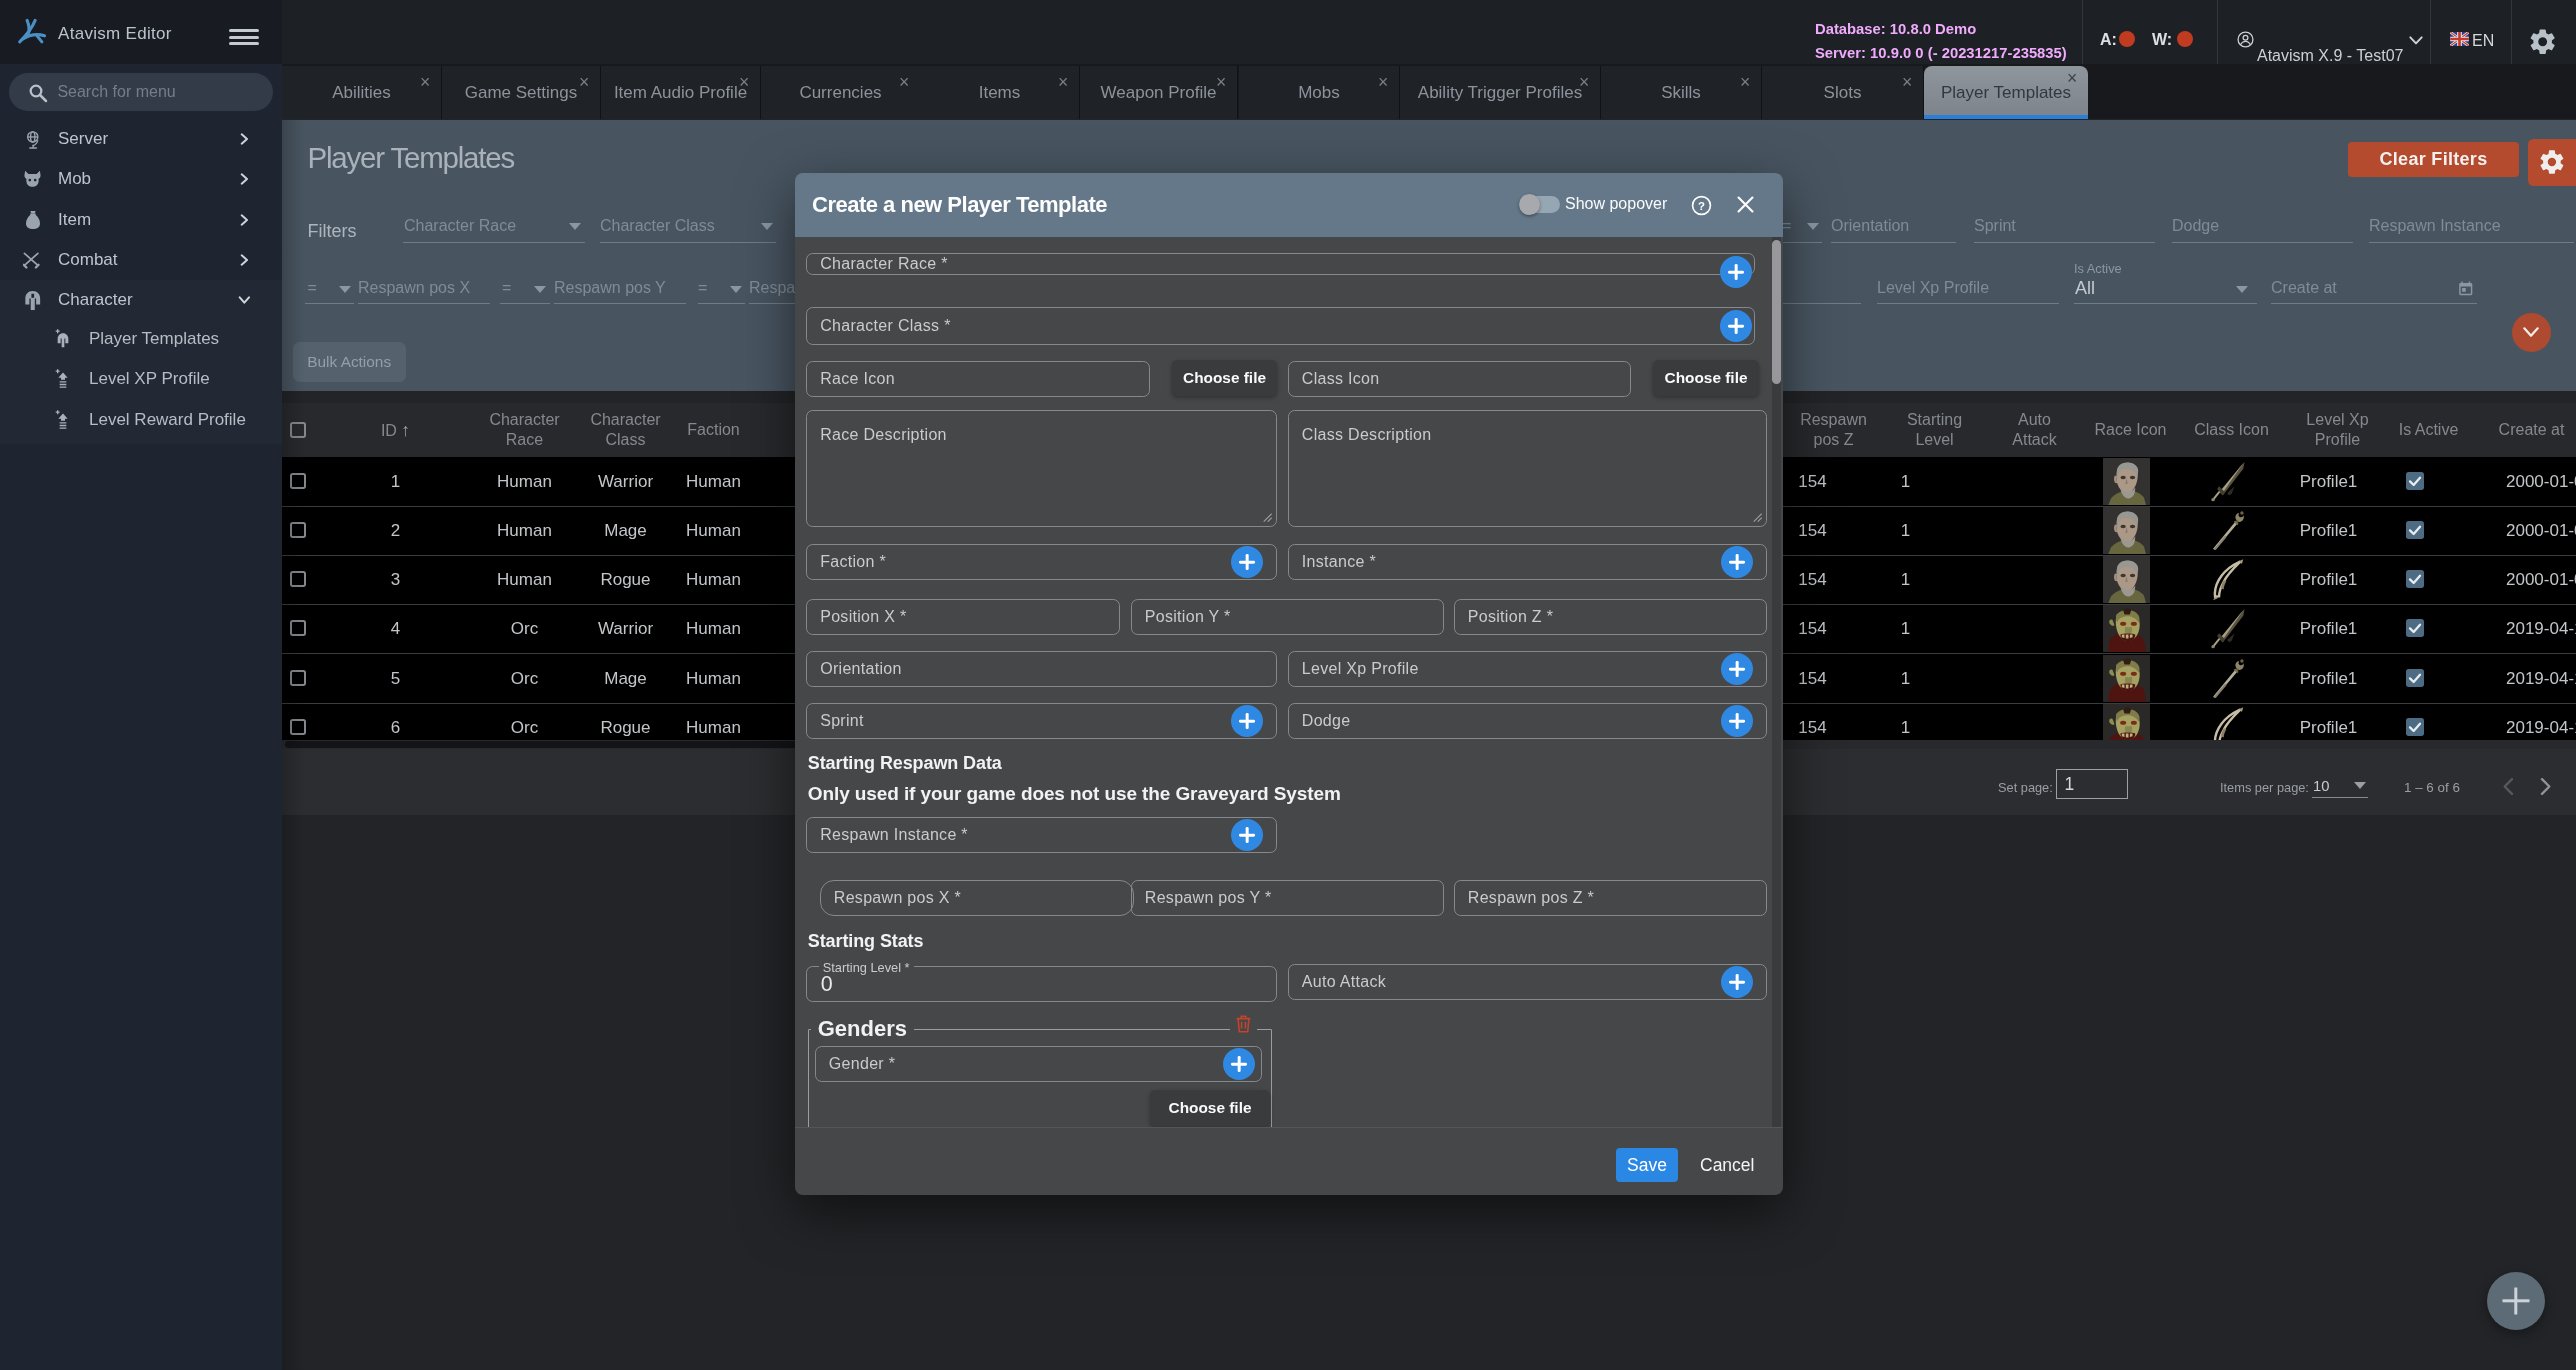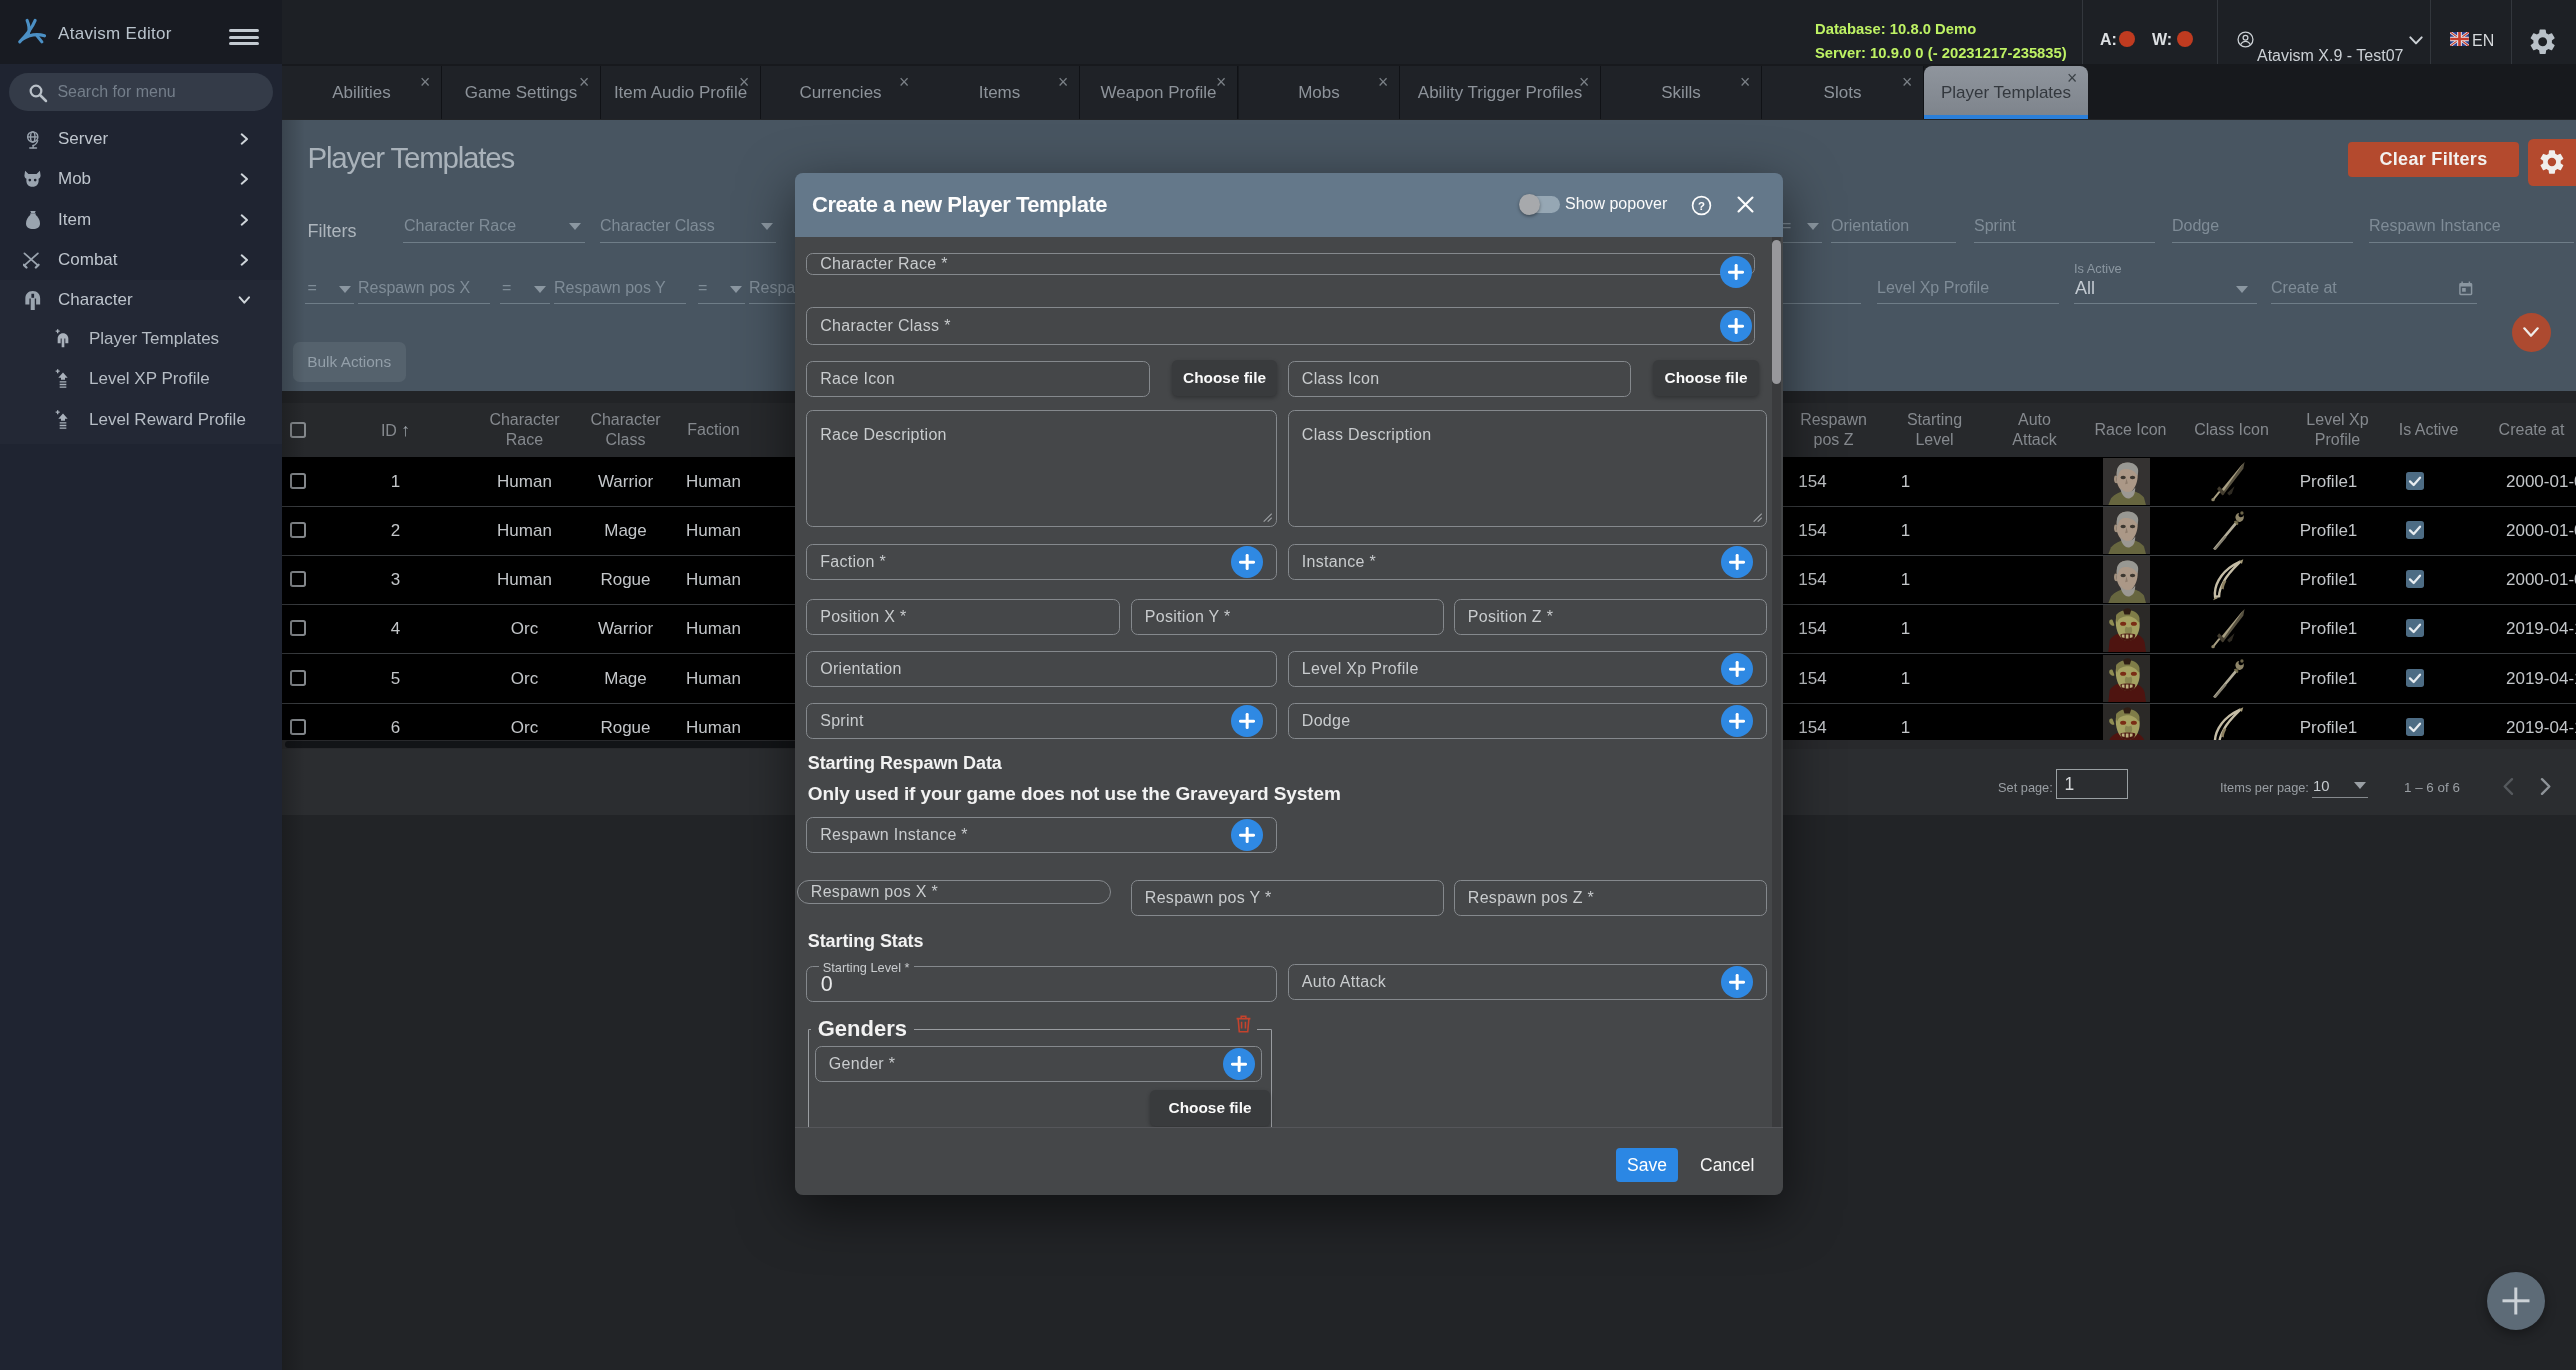--- a/index.html
+++ b/index.html
@@ -4,21 +4,21 @@
 <style>
 * { margin:0; padding:0; box-sizing:border-box; }
 html,body { width:2576px; height:1371px; background:#222427; font-family:"Liberation Sans", sans-serif; overflow:hidden; }
 #root { position:relative; width:2576px; height:1371px; overflow:hidden; }
 .abs { position:absolute; }
 
 
 #header { position:absolute; left:0; top:0; width:2576px; height:64px; background:#1d2025; }
 #logostrip { position:absolute; left:0; top:0; width:282px; height:64px; background:#181b22; }
 .hsep { position:absolute; top:0; width:1.3px; height:64px; background:#33373d; }
-.dbtext { color:#bef264; font-size:14.8px; font-weight:bold; line-height:23.5px; }
+.dbtext { color:#f0abfc; font-size:14.8px; font-weight:bold; line-height:23.5px; }
 
 
 #sidebar { position:absolute; left:0; top:64px; width:282px; height:1306px; background:#1f2431; }
 #searchpill { position:absolute; left:9.4px; top:9.4px; width:264px; height:38px; border-radius:19px; background:#343b48; }
 .mitem { position:absolute; left:0; width:282px; height:40px; }
 .mitem .txt { position:absolute; left:58px; top:50%; transform:translateY(-50%); font-size:17px; color:#bec5cd; }
 .mitem .chev { position:absolute; left:239px; top:50%; transform:translateY(-50%); }
 .subtxt { position:absolute; left:89px; top:50%; transform:translateY(-50%); font-size:17px; color:#b6bdc5; }
 
 
@@ -624,21 +624,21 @@
       <div class="plus" style="left:926px; top:468px;"></div>
 
       <div class="mhead2" style="left:12.8px; top:516px;">Starting Respawn Data</div>
       <div class="mhead2" style="left:12.8px; top:546px; font-size:19px;">Only used if your game does not use the Graveyard System</div>
 
       <div class="field" style="left:11.4px; top:580px; width:471px; height:36px;">
           <div class="lab">Respawn Instance *</div>
         </div>
       <div class="plus" style="left:436px; top:582px;"></div>
 
-      <div class="field" style="left:2px; top:643px; width:314px; height:24px;border-radius:14px;">
+      <div class="field" style="left:25px; top:643px; width:314px; height:36px;border-radius:14px;">
           <div class="lab">Respawn pos X *</div>
         </div>
       <div class="field" style="left:336px; top:643px; width:313px; height:36px;">
           <div class="lab">Respawn pos Y *</div>
         </div>
       <div class="field" style="left:659px; top:643px; width:313px; height:36px;">
           <div class="lab">Respawn pos Z *</div>
         </div>
 
       <div class="mhead2" style="left:12.8px; top:694px;">Starting Stats</div>

